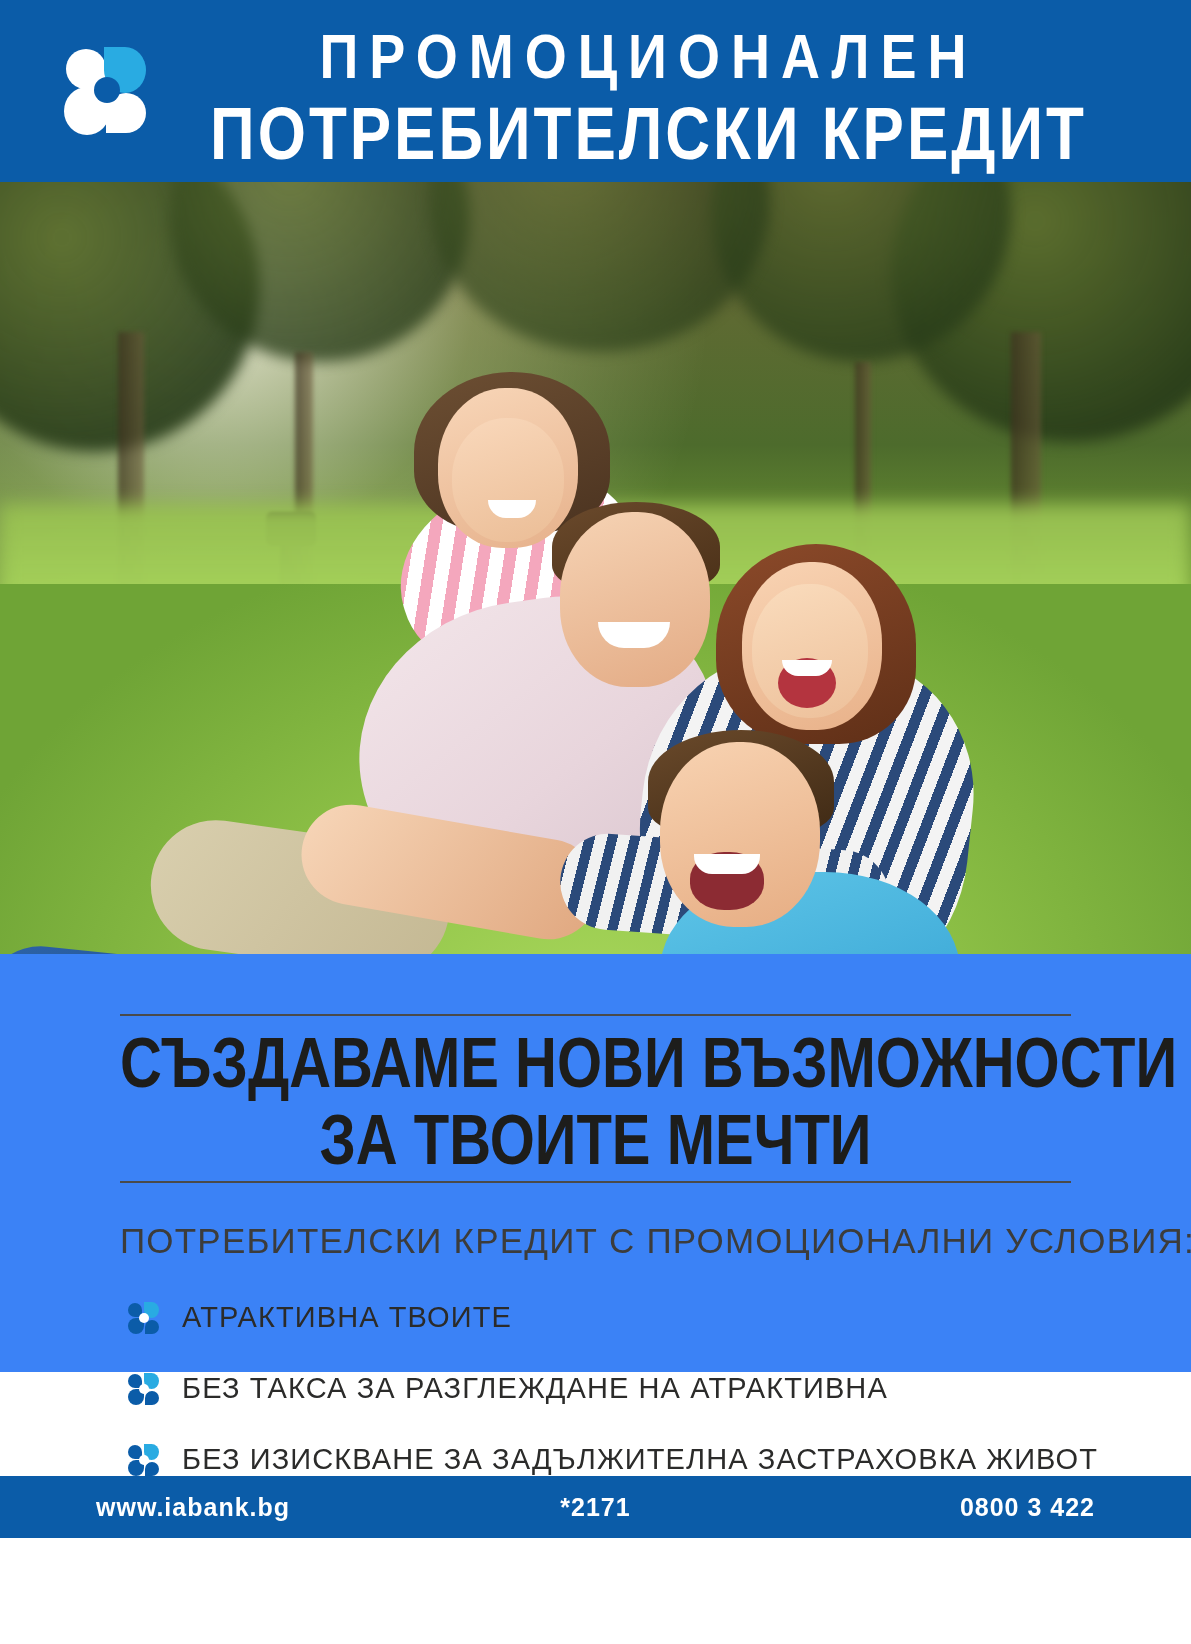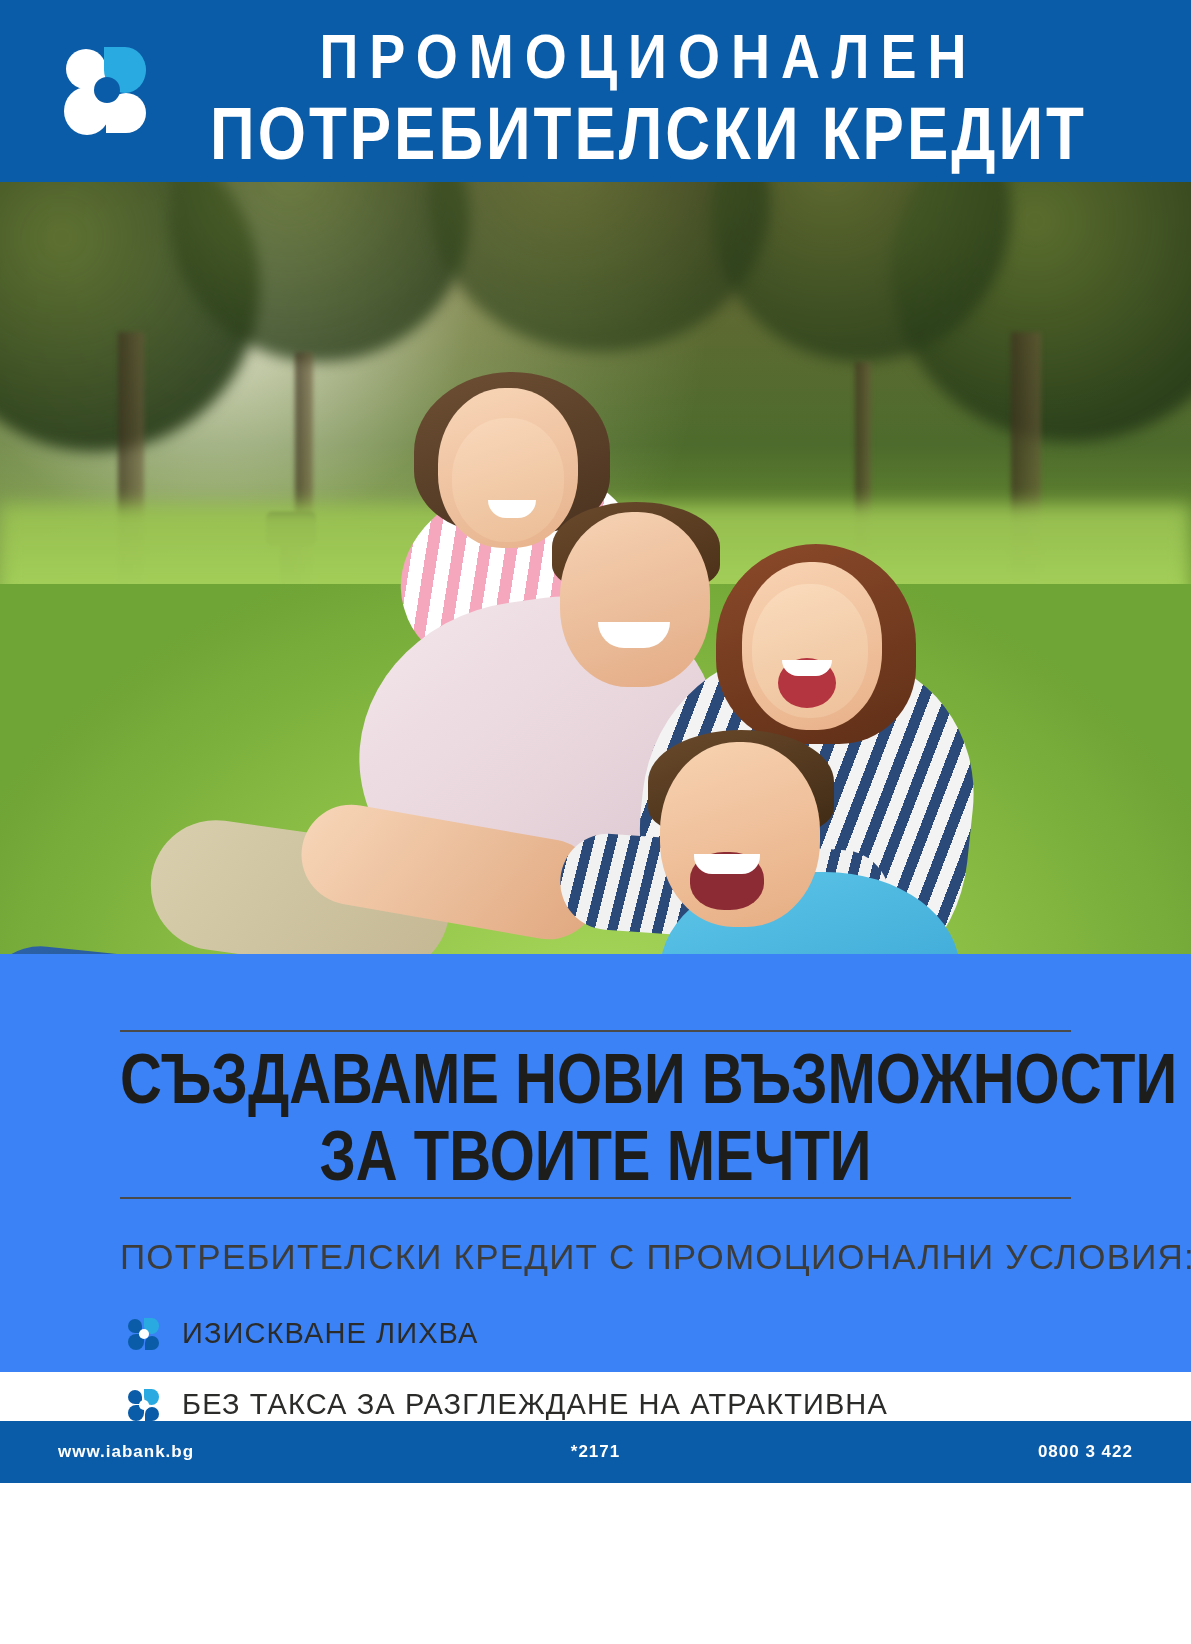--- a/index.html
+++ b/index.html
@@ -347,21 +347,21 @@
     left:-20px; top:780px;
     width:420px; height:120px;
     background:linear-gradient(120deg,#2d63a8,#1d4a82);
     border-radius:60px;
     transform:rotate(6deg);
   }
 
   
   .content {
     flex:1 1 auto;
-    padding:76px 120px 0 120px;
+    padding:60px 120px 0 120px;
     display:flex;
     flex-direction:column;
   }
   .rule {
     height:2px;
     background:#4a4a4a;
     width:100%;
   }
   .headline {
     text-align:center;
@@ -426,24 +426,24 @@
     white-space:nowrap;
   }
 
   
   .footer {
     flex:0 0 auto;
     height:62px;
     background:#0b5ca8;
     display:flex;
     align-items:center;
-    padding:0 58px;
+    padding:0 96px;
     color:#ffffff;
     font-weight:bold;
-    font-size:17px;
+    font-size:25px;
     letter-spacing:1px;
   }
   .footer .f-left { flex:1 1 0; text-align:left; }
   .footer .f-mid  { flex:1 1 0; text-align:center; }
   .footer .f-right{ flex:1 1 0; text-align:right; }
   .footer-gap { height:18px; background:#ffffff; flex:0 0 auto; }
 </style>
 </head>
 <body>
 
@@ -529,34 +529,44 @@
     <div class="bullets">
 
       <div class="bullet">
         <span class="bullet-icon">
           <span class="bi-a"></span>
             <span class="bi-b"></span>
             <span class="bi-c"></span>
             <span class="bi-d"></span>
             <span class="bi-hole"></span>
         </span>
-        <span class="bullet-text">ИЗИСКВАНЕ ЛИХВА</span>
+        <span class="bullet-text">АТРАКТИВНА ТВОИТЕ</span>
       </div>
 
       <div class="bullet">
         <span class="bullet-icon">
           <span class="bi-a"></span>
             <span class="bi-b"></span>
             <span class="bi-c"></span>
             <span class="bi-d"></span>
             <span class="bi-hole"></span>
         </span>
         <span class="bullet-text">БЕЗ ТАКСА ЗА РАЗГЛЕЖДАНЕ НА АТРАКТИВНА</span>
       </div>
 
+      <div class="bullet">
+        <span class="bullet-icon">
+          <span class="bi-a"></span>
+            <span class="bi-b"></span>
+            <span class="bi-c"></span>
+            <span class="bi-d"></span>
+            <span class="bi-hole"></span>
+        </span>
+        <span class="bullet-text">БЕЗ ИЗИСКВАНЕ ЗА ЗАДЪЛЖИТЕЛНА ЗАСТРАХОВКА ЖИВОТ</span>
+      </div>
 
     </div>
   </div>
 
   <div class="footer">
     <span class="f-left">www.iabank.bg</span>
     <span class="f-mid">*2171</span>
     <span class="f-right">0800 3 422</span>
   </div>
   <div class="footer-gap"></div>

